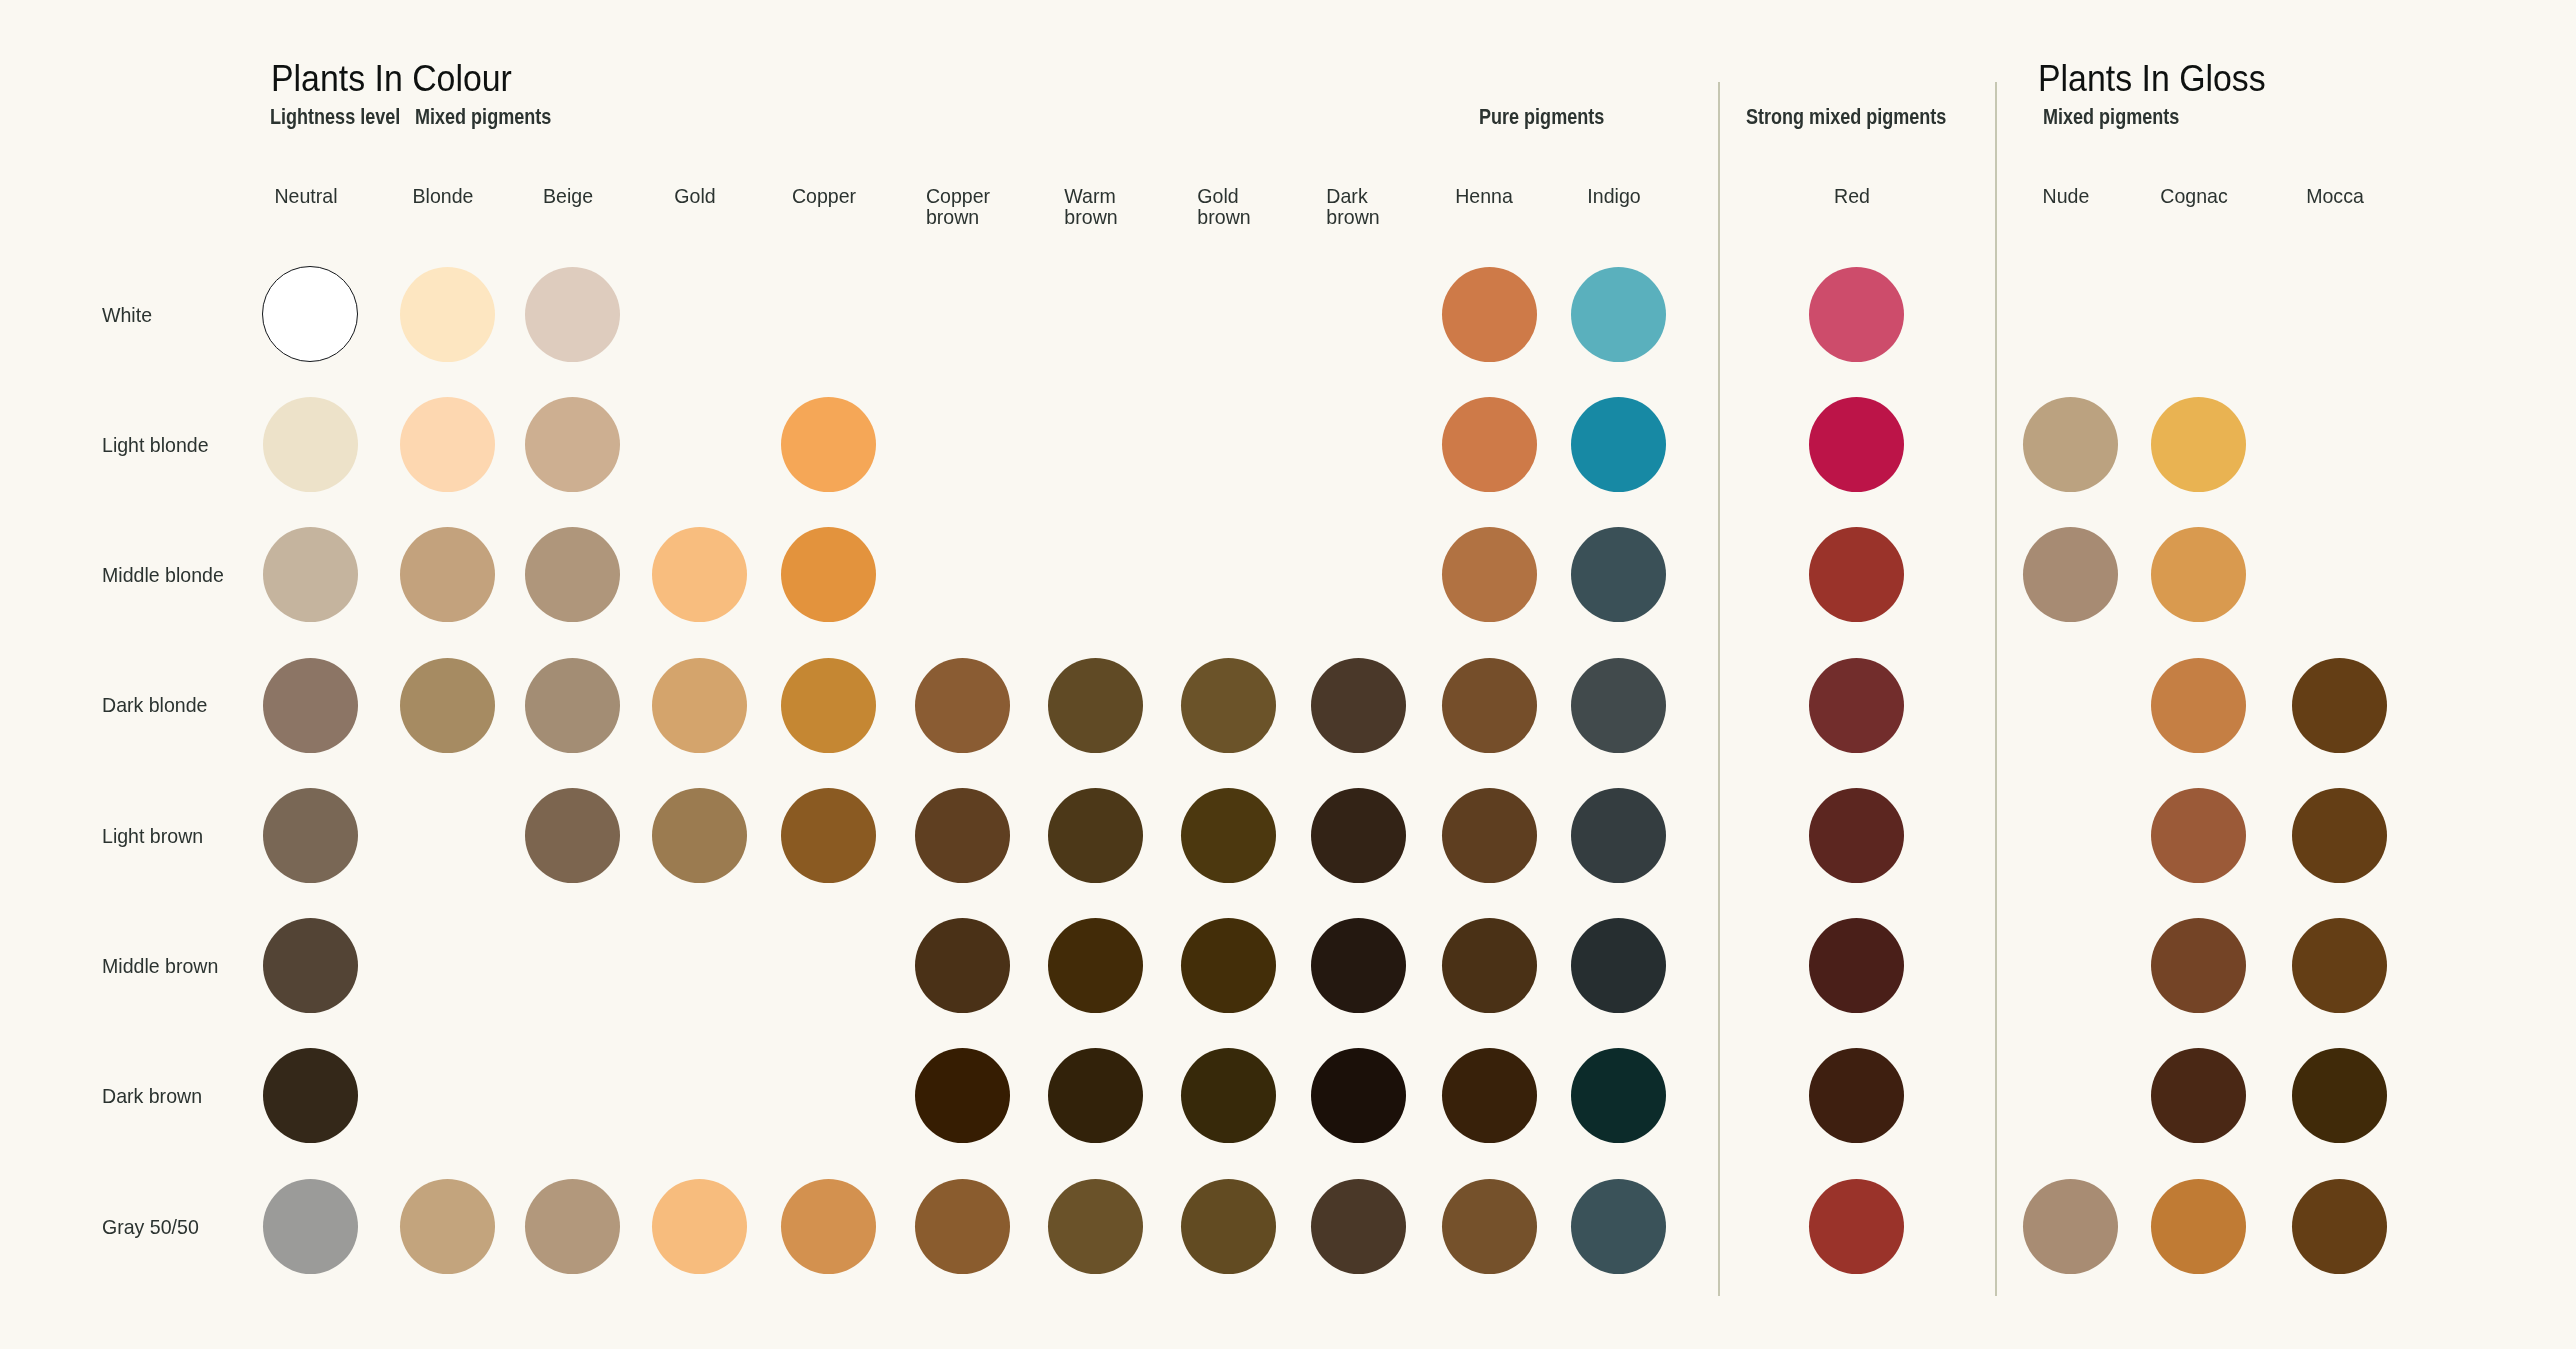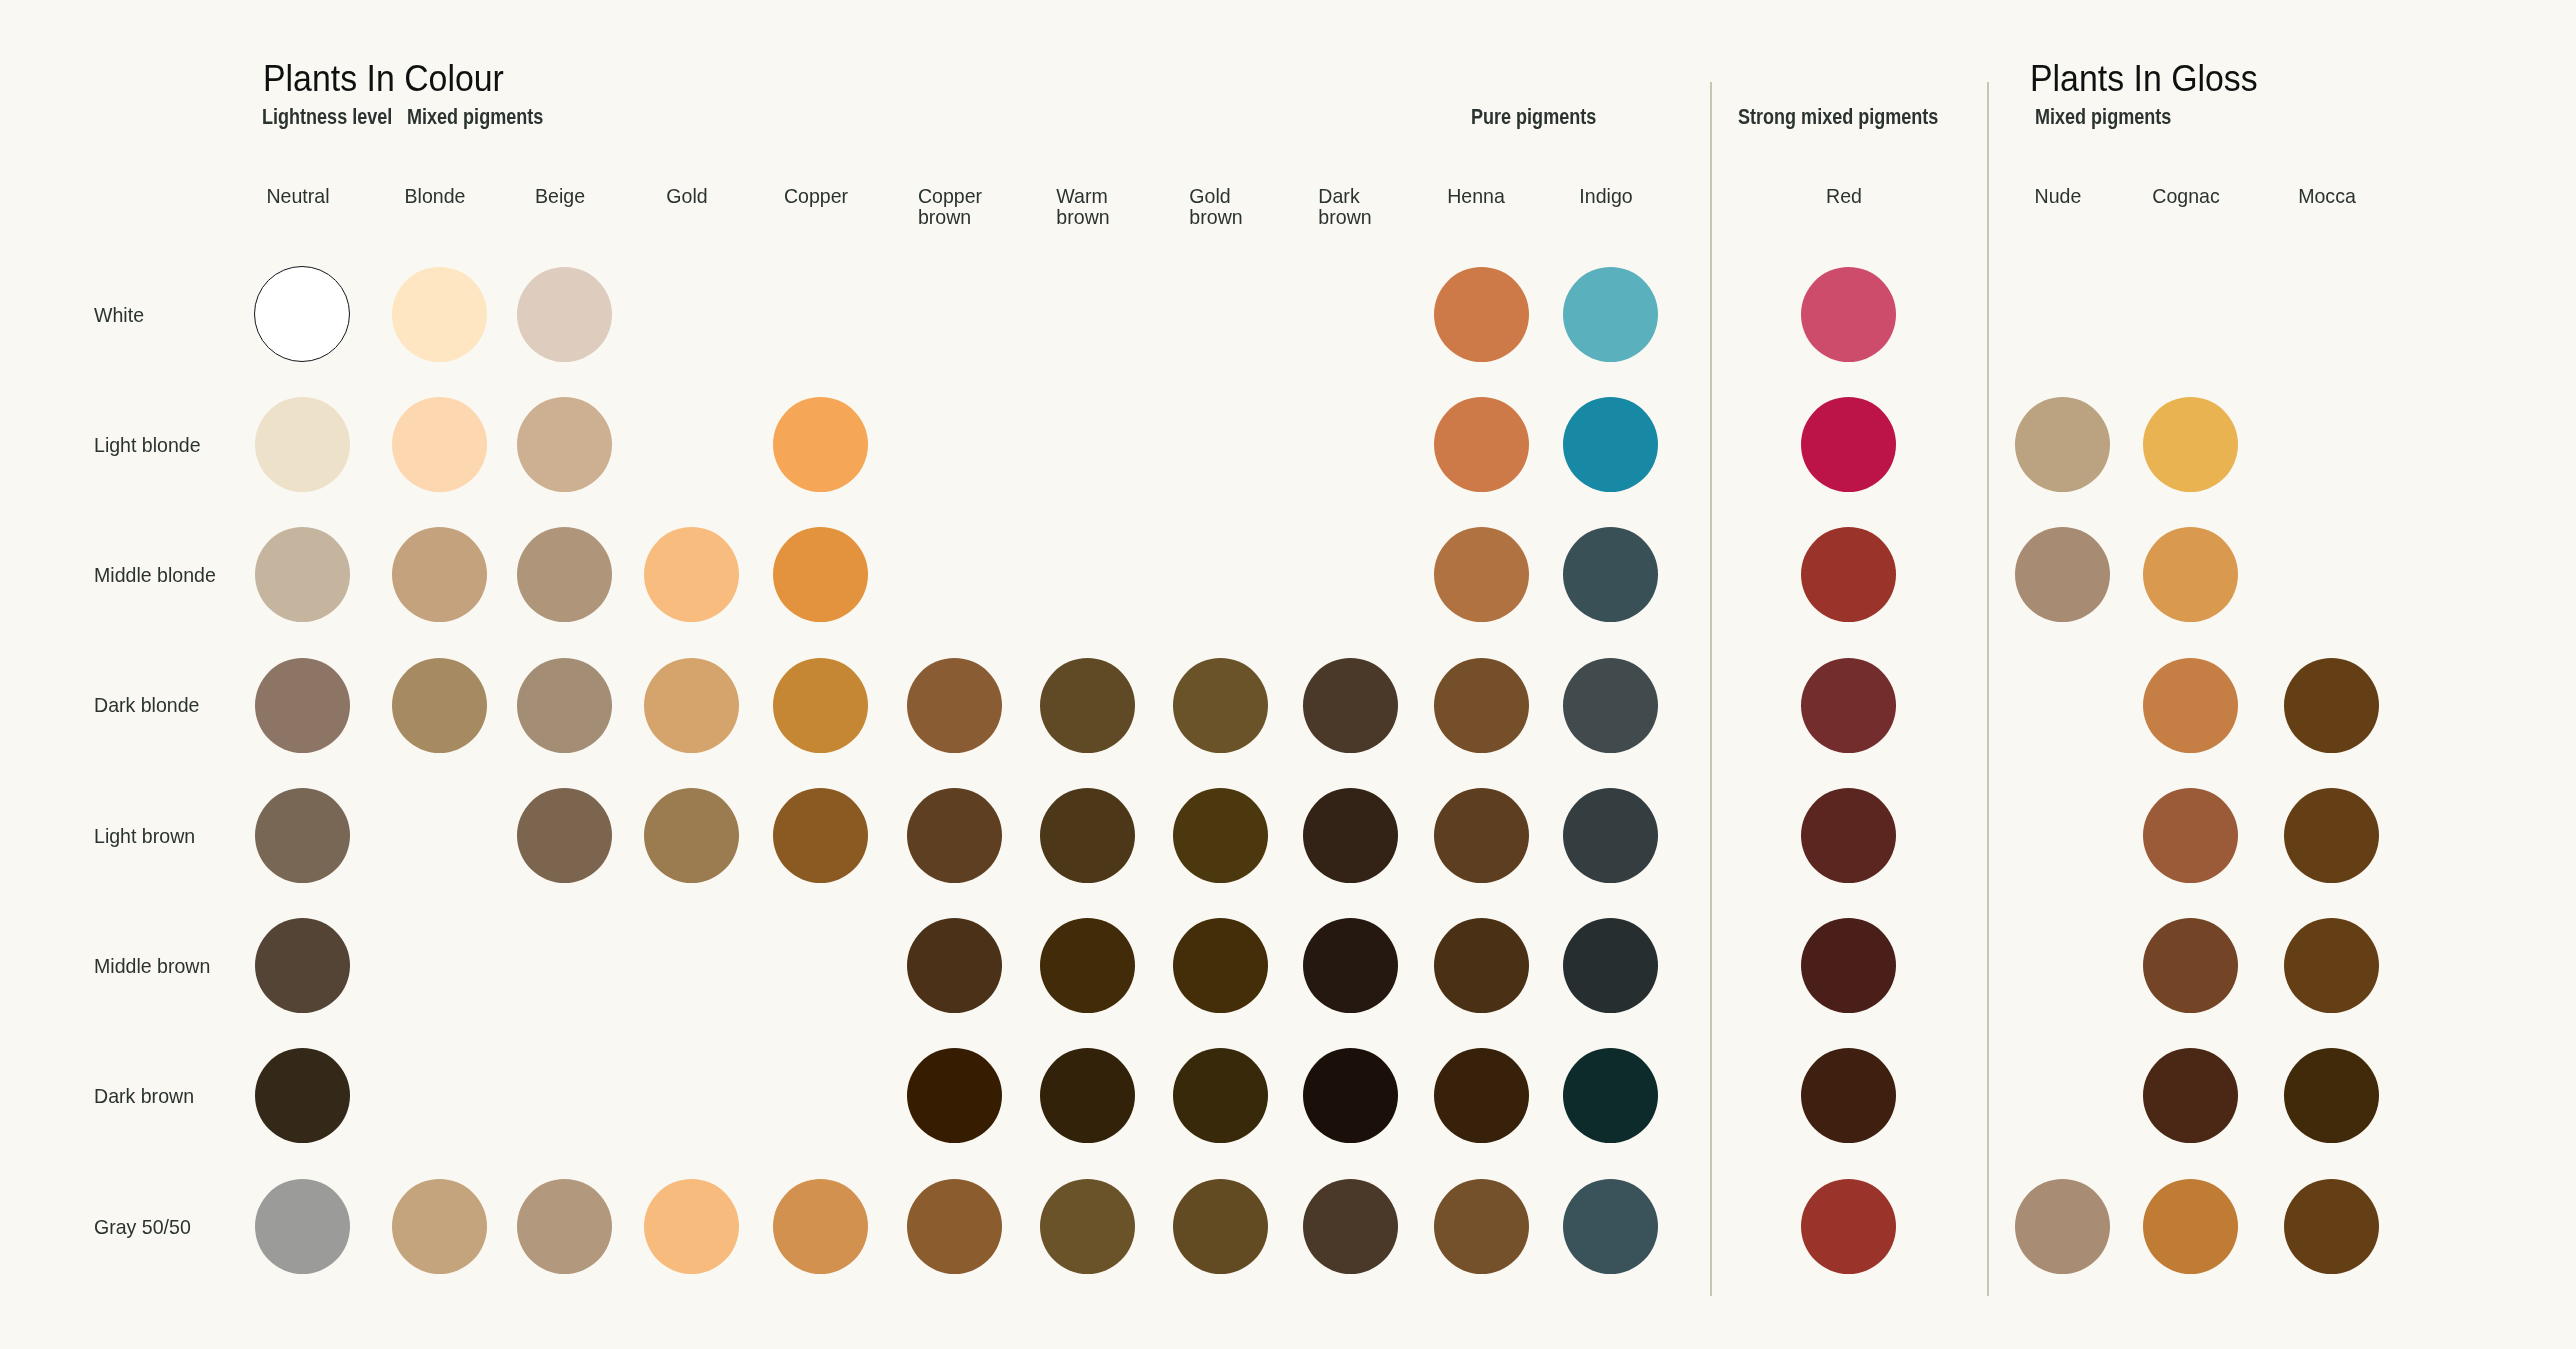--- a/index.html
+++ b/index.html
@@ -1,19 +1,19 @@
 <!DOCTYPE html>
 <html style="font-size:15px"><head>
 <meta charset="utf-8">
 <style>
   html,body{margin:0;padding:0;}
   body{width:2576px;height:1350px;background:#FAF8F2;
        font-family:"Liberation Sans",sans-serif;overflow:hidden;
        -webkit-font-smoothing:antialiased;}
-  #stage{position:absolute;left:0;top:0;width:2227px;height:1350px;}
+  #stage{position:absolute;left:8px;top:0;width:2227px;height:1350px;}
 
   .title{position:absolute;font-size:37px;font-weight:400;color:#0E1110;
          white-space:nowrap;line-height:1;transform-origin:0 100%;transform:scaleX(0.915);}
   .group{position:absolute;font-size:21.6px;font-weight:700;color:#2B3330;
          white-space:nowrap;line-height:1;transform-origin:0 100%;transform:scaleX(0.835);}
   .colhead{position:absolute;font-size:20.6px;font-weight:400;color:#2B3330;
            line-height:21px;white-space:nowrap;text-align:left;
            transform-origin:50% 0;transform:translateX(-50%) scaleX(0.95);}
   .rowhead{position:absolute;font-size:20.6px;font-weight:400;color:#2B3330;
            white-space:nowrap;line-height:1;transform-origin:0 100%;transform:scaleX(0.95);}

